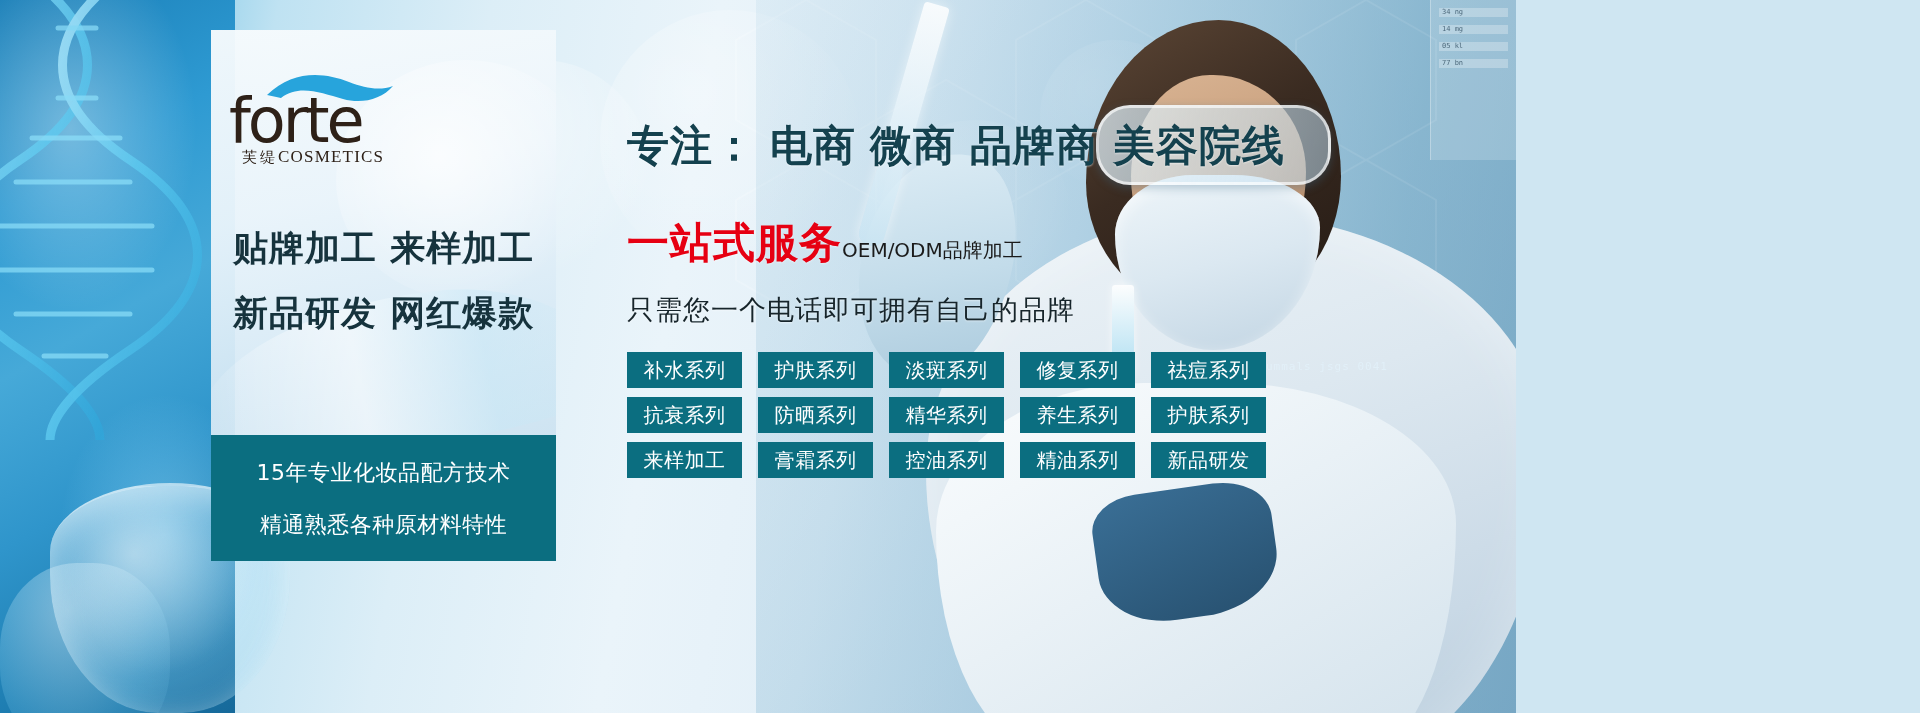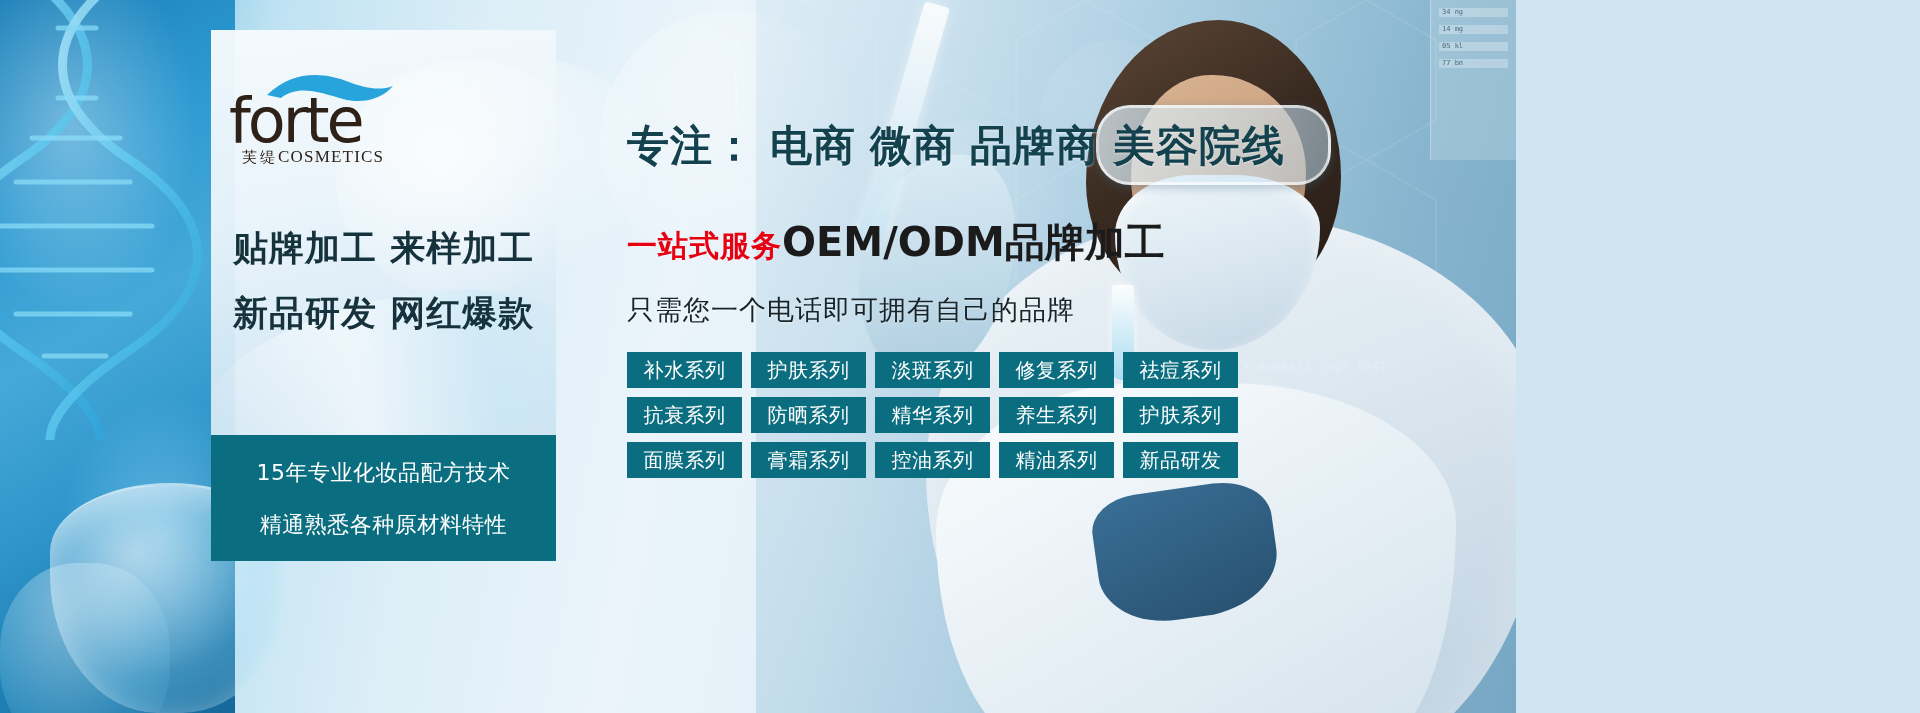--- a/index.html
+++ b/index.html
@@ -132,31 +132,31 @@
   .tealcard .t2 { margin-top:22px; }
 
   
   .headline { position:absolute; left:627px; top:118px; font-family:"DejaVu Sans",sans-serif;
       font-weight:bold; font-size:42px; color:#14414e; letter-spacing:1px; white-space:nowrap;
       text-shadow:0 1px 2px rgba(255,255,255,.5); }
   .headline .sp { display:inline-block; width:14px; }
 
   .redline { position:absolute; left:627px; top:215px; display:flex; align-items:baseline;
       white-space:nowrap; }
-  .redline .red { font-family:"DejaVu Sans",sans-serif; font-weight:bold; font-size:30px;
+  .redline .red { font-family:"DejaVu Sans",sans-serif; font-weight:bold; font-size:42px;
       color:#e60012; letter-spacing:1px; text-shadow:0 1px 2px rgba(255,255,255,.45); }
-  .redline .dark { font-family:"DejaVu Sans",sans-serif; font-weight:bold; font-size:40px;
+  .redline .dark { font-family:"DejaVu Sans",sans-serif; font-weight:normal; font-size:20px;
       color:#1b1b1b; letter-spacing:0px; }
 
   .subline { position:absolute; left:627px; top:292px; font-family:"DejaVu Sans",sans-serif;
       font-size:27px; color:#17252b; letter-spacing:1px; white-space:nowrap;
       text-shadow:0 1px 2px rgba(255,255,255,.5); }
 
   .taggrid { position:absolute; left:627px; top:352px; display:flex; flex-direction:column; gap:9px; }
-  .tagrow { display:flex; gap:9px;border-radius:8px; }
+  .tagrow { display:flex; gap:16px;border-radius:8px; }
   .tag { width:115px; height:36px; background:#0b6e80; color:#ffffff;
       font-family:"DejaVu Sans",sans-serif; font-size:20px; letter-spacing:.5px;
       display:flex; align-items:center; justify-content:center; white-space:nowrap; }
 </style>
 </head>
 <body>
 
 <div id="banner">
 
   <div class="layer">
@@ -281,21 +281,21 @@
       <div class="tag">祛痘系列</div>
     </div>
     <div class="tagrow">
       <div class="tag">抗衰系列</div>
       <div class="tag">防晒系列</div>
       <div class="tag">精华系列</div>
       <div class="tag">养生系列</div>
       <div class="tag">护肤系列</div>
     </div>
     <div class="tagrow">
-      <div class="tag">面膜系列</div>
+      <div class="tag">来样加工</div>
       <div class="tag">膏霜系列</div>
       <div class="tag">控油系列</div>
       <div class="tag">精油系列</div>
       <div class="tag">新品研发</div>
     </div>
   </div>
 
 </div>
 
 </body></html>

